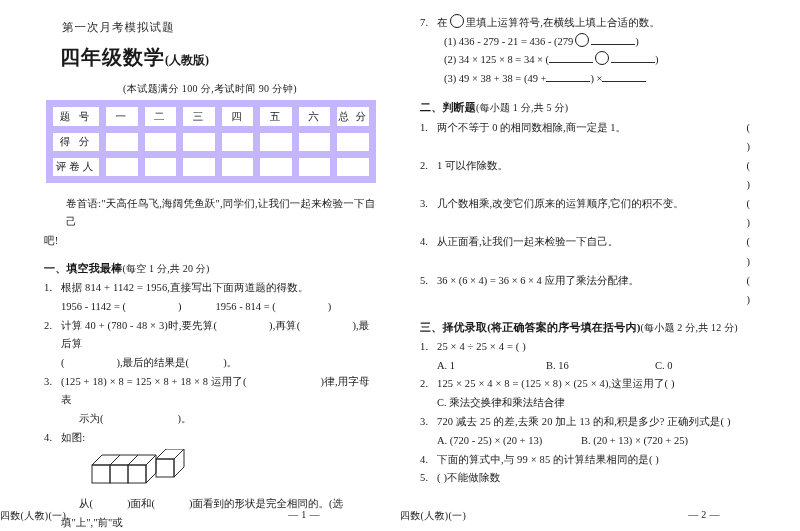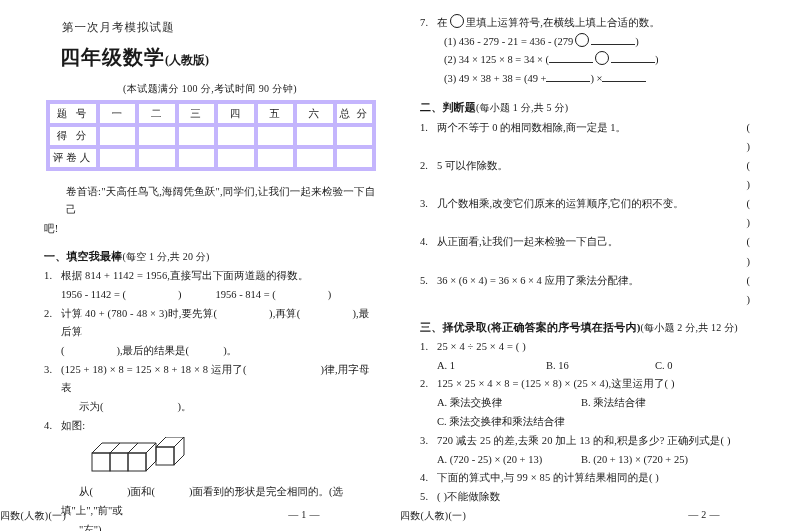--- a/index.html
+++ b/index.html
@@ -63,21 +63,21 @@
   }
 
   
   table.score {
     border-collapse: collapse;
     width: 330px;
     margin: 0 0 0 2px;
     table-layout: fixed;
   }
   table.score td {
-    border: 4px solid #c4b5fd;
+    border: 7px solid #c4b5fd;
     height: 18px;
     text-align: center;
     font-size: 10.5px;
     letter-spacing: 2px;
     padding: 0;
   }
   table.score td.lbl {
     width: 46px;
     letter-spacing: 3px;
   }
@@ -319,21 +319,21 @@
       <span>二、判断题</span><span class="pts">(每小题 1 分,共 5 分)</span>
     </div>
 
     <div class="jrow">
       <span class="jnum">1.</span>
       <span class="jtext">两个不等于 0 的相同数相除,商一定是 1。</span>
       <span class="jpar">( )</span>
     </div>
     <div class="jrow">
       <span class="jnum">2.</span>
-      <span class="jtext">5 可以作除数。</span>
+      <span class="jtext">1 可以作除数。</span>
       <span class="jpar">( )</span>
     </div>
     <div class="jrow">
       <span class="jnum">3.</span>
       <span class="jtext">几个数相乘,改变它们原来的运算顺序,它们的积不变。</span>
       <span class="jpar">( )</span>
     </div>
     <div class="jrow">
       <span class="jnum">4.</span>
       <span class="jtext">从正面看,让我们一起来检验一下自己。</span>
@@ -356,24 +356,20 @@
     <div class="opts">
       <div>A. 1</div>
       <div>B. 16</div>
       <div>C. 0</div>
     </div>
 
     <div class="q">
       <span class="num">2.</span>
       <span class="body">125 × 25 × 4 × 8 = (125 × 8) × (25 × 4),这里运用了(    )</span>
     </div>
-    <div class="opts wide">
-      <div>A. 乘法交换律</div>
-      <div>B. 乘法结合律</div>
-    </div>
     <div class="opts">
       <div>C. 乘法交换律和乘法结合律</div>
     </div>
 
     <div class="q">
       <span class="num">3.</span>
       <span class="body">720 减去 25 的差,去乘 20 加上 13 的和,积是多少? 正确列式是(    )</span>
     </div>
     <div class="opts wide">
       <div>A. (720 - 25) × (20 + 13)</div>

